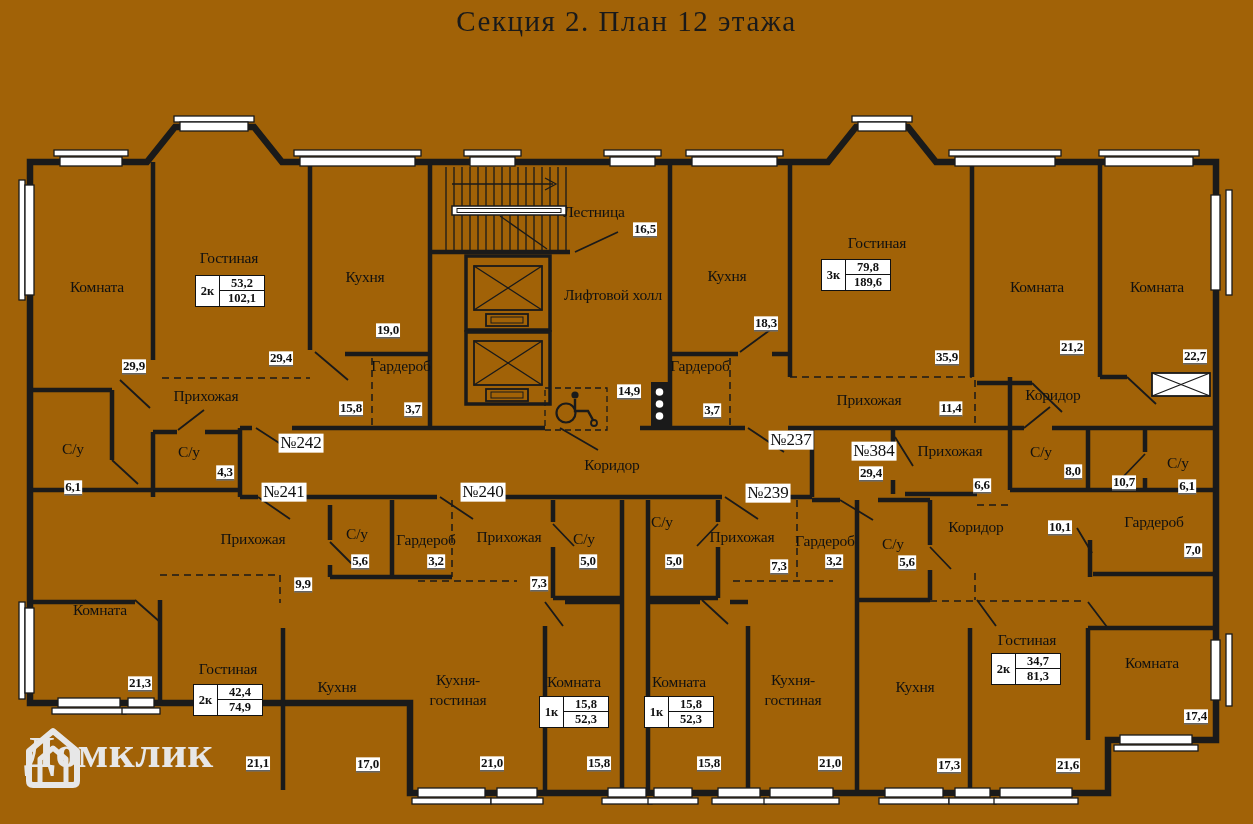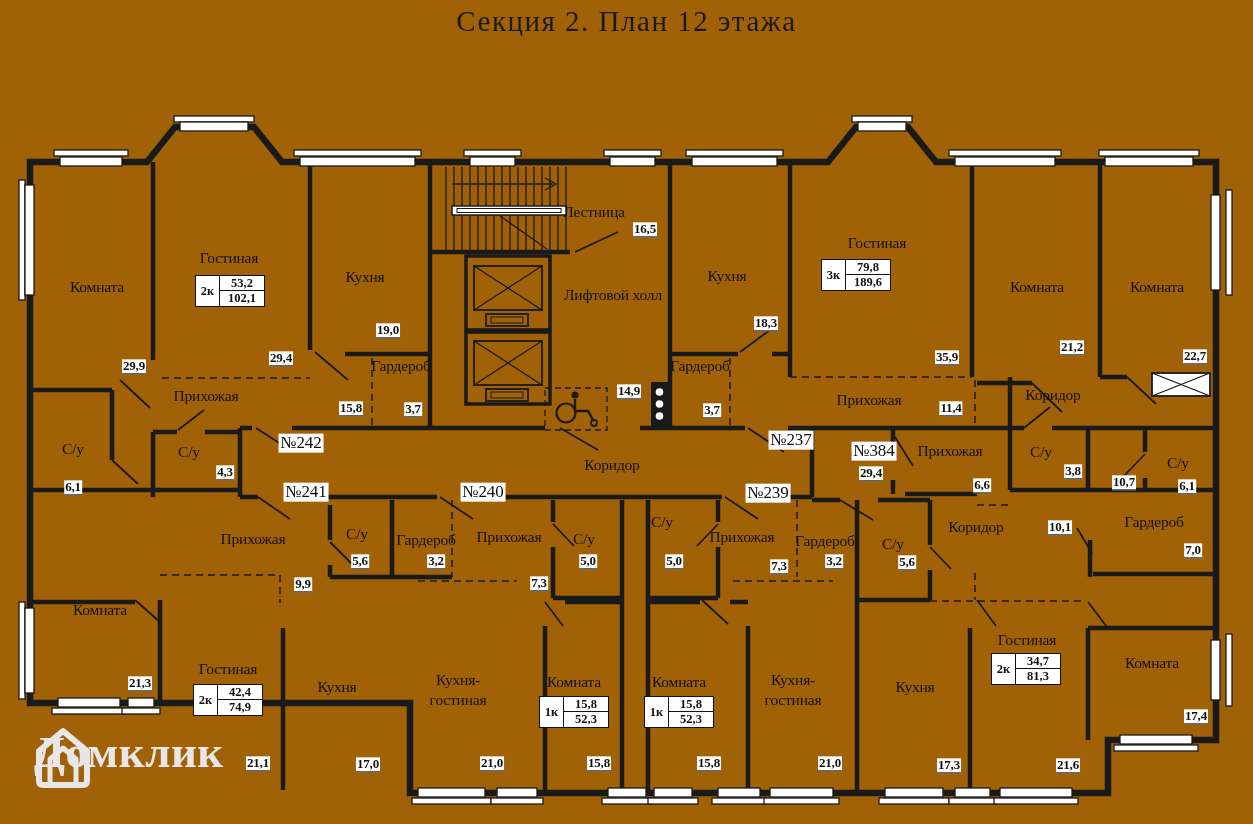--- a/index.html
+++ b/index.html
@@ -13,21 +13,21 @@
   .num{font-size:13px;font-weight:700;border-bottom:1.5px solid #111;
        padding:0 1px 0px 1px;background:#fff;}
   .apt{font-size:17px;font-weight:500;background:#fff;padding:0 2px;}
   .kg{white-space:normal;width:96px;text-align:center;line-height:1.3;}
   .tb{position:absolute;transform:translate(-50%,-50%);display:grid;
       grid-template-columns:24px 44px;grid-template-rows:15px 15px;
       border:1.6px solid #111;background:#fff;font-size:12.5px;font-weight:700;z-index:6;}
   .tb-t{grid-row:1/3;border-right:1.6px solid #111;display:flex;align-items:center;justify-content:center;}
   .tb-a{border-bottom:1.6px solid #111;text-align:center;line-height:14px;}
   .tb-b{text-align:center;line-height:14px;}
-  #watermark{position:absolute;left:34px;top:726px;display:flex;align-items:center;gap:14px;z-index:2;}
+  #watermark{position:absolute;left:24px;top:726px;display:flex;align-items:center;gap:14px;z-index:2;}
   #wm-text{font-size:45px;font-weight:700;color:#e7e7e7;letter-spacing:0.5px;}
 </style>
 </head>
 <body>
 
 <div id="plan">
   <div id="title">Секция 2. План 12 этажа</div>
 
   <svg width="1253" height="824" viewBox="0 0 1253 824">
 
@@ -191,21 +191,21 @@
   <div class="lbl num" style="left:947px;top:358px">35,9</div>
   <div class="lbl" style="left:1037px;top:287px">Комната</div>
   <div class="lbl num" style="left:1072px;top:348px">21,2</div>
   <div class="lbl" style="left:1157px;top:287px">Комната</div>
   <div class="lbl num" style="left:1195px;top:357px">22,7</div>
   <div class="lbl" style="left:869px;top:400px">Прихожая</div>
   <div class="lbl num" style="left:951px;top:409px">11,4</div>
   <div class="lbl" style="left:1053px;top:395px">Коридор</div>
   <div class="lbl num" style="left:1124px;top:483px">10,7</div>
   <div class="lbl" style="left:1041px;top:452px">С/у</div>
-  <div class="lbl num" style="left:1073px;top:472px">3,8</div>
+  <div class="lbl num" style="left:1073px;top:472px">8,0</div>
   <div class="lbl" style="left:1178px;top:463px">С/у</div>
   <div class="lbl num" style="left:1187px;top:487px">6,1</div>
   <div class="lbl apt" style="left:791px;top:440px">№237</div>
   <div class="tb" style="left:856px;top:275px">
     <div class="tb-t">3к</div>
     <div class="tb-a">79,8</div>
     <div class="tb-b">189,6</div>
   </div>
 
   <div class="lbl apt" style="left:874px;top:451px">№384</div>
@@ -257,21 +257,21 @@
   <div class="lbl" style="left:574px;top:682px">Комната</div>
   <div class="lbl num" style="left:599px;top:764px">15,8</div>
   <div class="lbl kg" style="left:458px;top:690px">Кухня-гостиная</div>
   <div class="lbl num" style="left:492px;top:764px">21,0</div>
   <div class="tb" style="left:574px;top:712px">
     <div class="tb-t">1к</div>
     <div class="tb-a">15,8</div>
     <div class="tb-b">52,3</div>
   </div>
 
-  <div class="lbl apt" style="left:306px;top:492px">№241</div>
+  <div class="lbl apt" style="left:284px;top:492px">№241</div>
   <div class="lbl" style="left:100px;top:610px">Комната</div>
   <div class="lbl num" style="left:140px;top:684px">21,3</div>
   <div class="lbl" style="left:228px;top:669px">Гостиная</div>
   <div class="lbl num" style="left:258px;top:764px">21,1</div>
   <div class="lbl" style="left:337px;top:687px">Кухня</div>
   <div class="lbl num" style="left:368px;top:765px">17,0</div>
   <div class="lbl" style="left:253px;top:539px">Прихожая</div>
   <div class="lbl num" style="left:303px;top:585px">9,9</div>
   <div class="lbl" style="left:357px;top:534px">С/у</div>
   <div class="lbl num" style="left:360px;top:562px">5,6</div>

